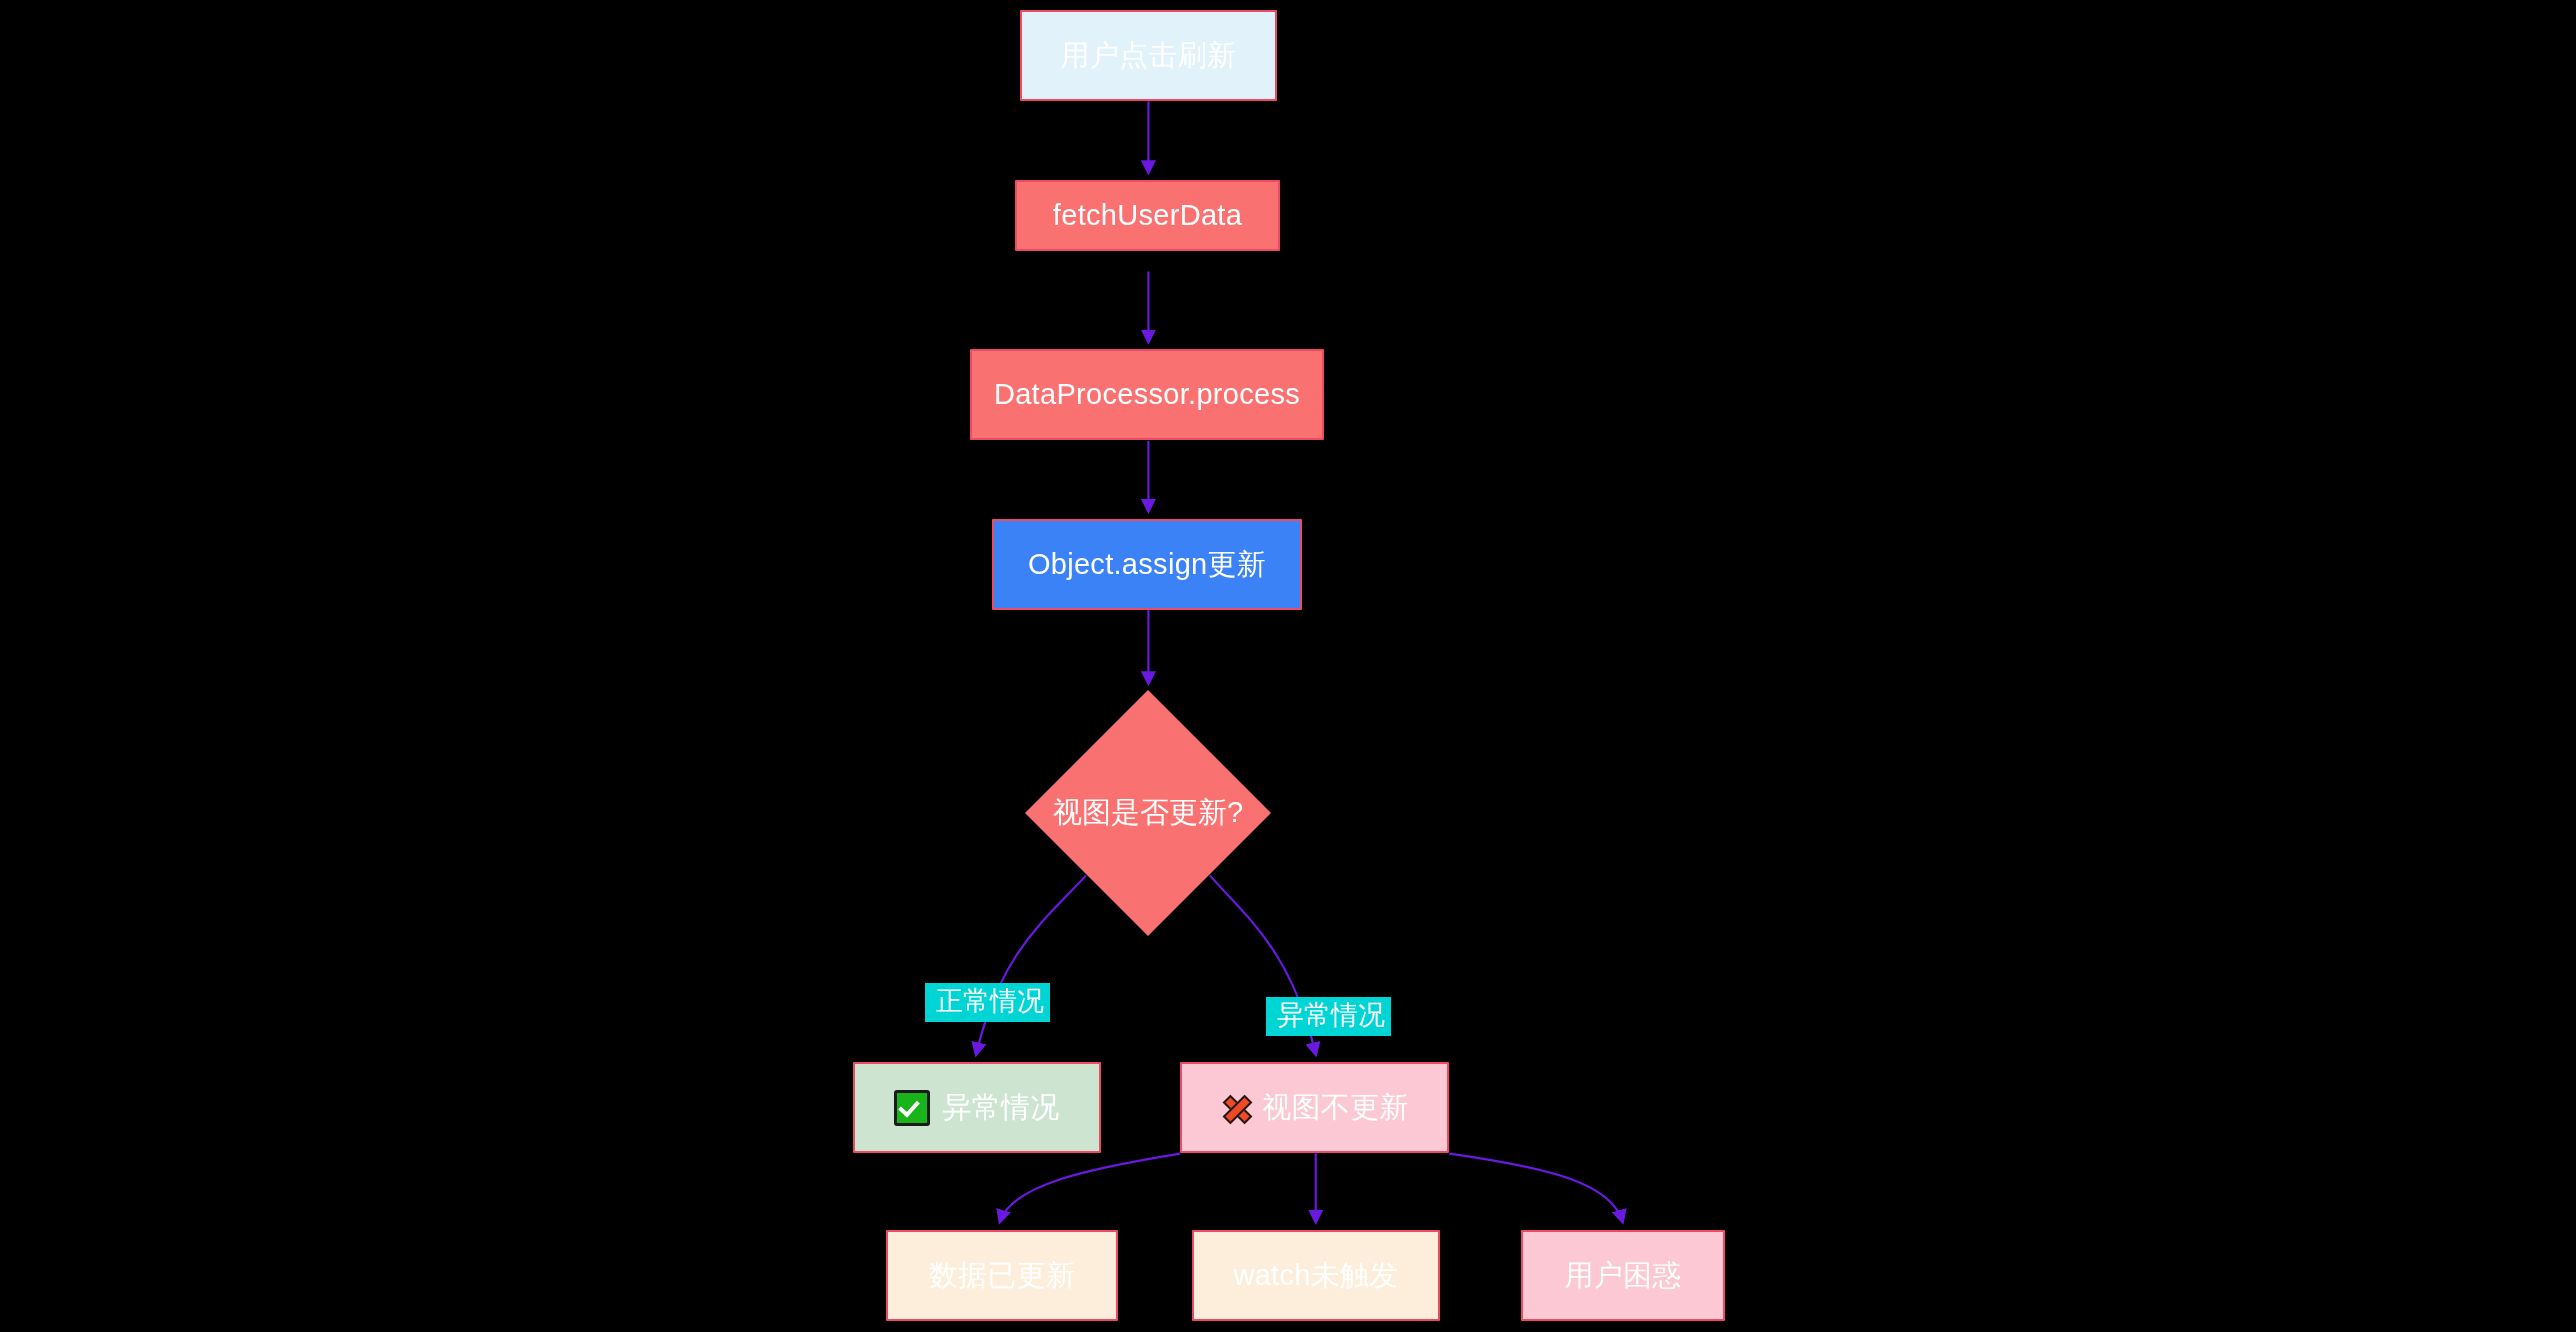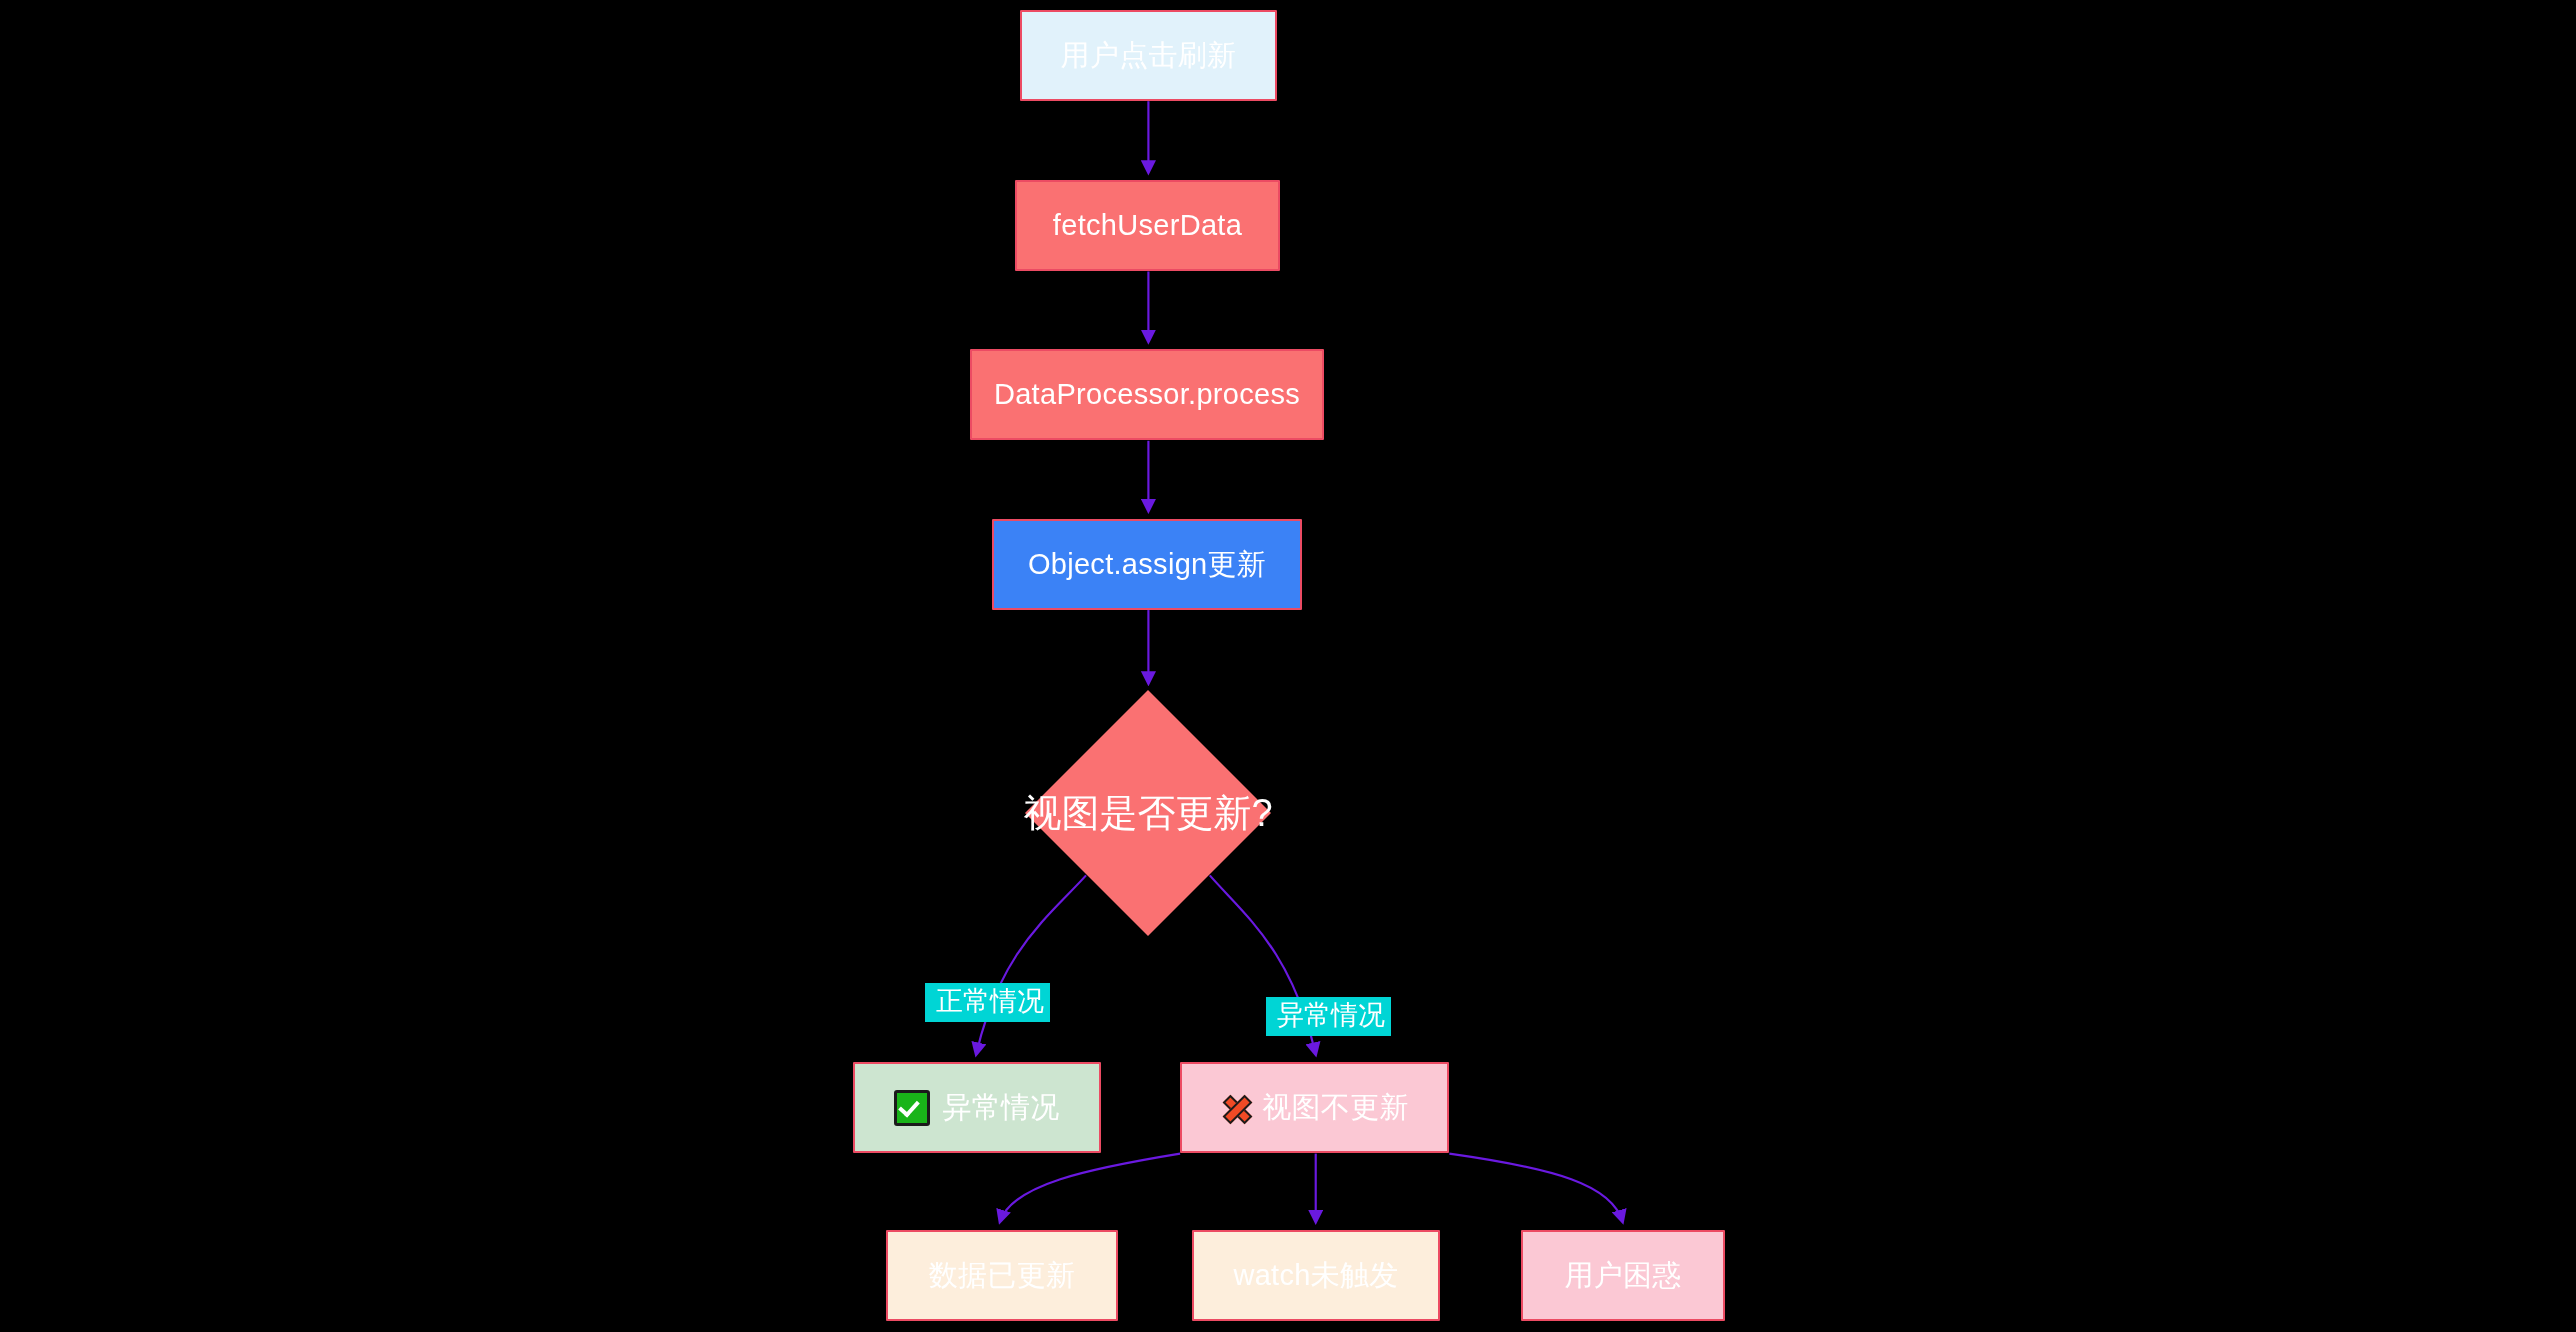--- a/index.html
+++ b/index.html
@@ -103,21 +103,21 @@
     top: 0;
     width: 100%;
     height: 100%;
     background: #fa7172;
     clip-path: polygon(50% 0%, 100% 50%, 50% 100%, 0% 50%);
   }
   .node-diamond .diamond-text {
     position: relative;
     z-index: 2;
     color: #ffffff;
-    font-size: 38px;
+    font-size: 29px;
     white-space: nowrap;
   }
   .edge-label {
     position: absolute;
     background: #00d5d5;
     color: #ffffff;
     font-size: 27px;
     line-height: 1.15;
     padding: 3px 6px 5px 11px;
     white-space: nowrap;
@@ -146,21 +146,21 @@
       <path d="M 1192 1165 C 1100 1180, 1022 1196, 1010 1234"></path>
       <path d="M 1329 1165 L 1329 1234"></path>
       <path d="M 1464 1165 C 1570 1180, 1628 1196, 1639 1234"></path>
     </g>
   </svg>
 
   <div class="node node-rect" style="left:1020px; top:10px; width:257px; height:91px; background:#e1f2fb;">
     <span class="node-label">用户点击刷新</span>
   </div>
 
-  <div class="node node-rect" style="left:1015px; top:180px; width:265px; height:91px; background:#fa7172;">
+  <div class="node node-rect" style="left:1015px; top:180px; width:265px; height:71px; background:#fa7172;">
     <span class="node-label">fetchUserData</span>
   </div>
 
   <div class="node node-rect" style="left:970px; top:349px; width:354px; height:91px; background:#fa7172;">
     <span class="node-label">DataProcessor.process</span>
   </div>
 
   <div class="node node-rect" style="left:992px; top:519px; width:310px; height:91px; background:#3b82f6;">
     <span class="node-label">Object.assign更新</span>
   </div>

